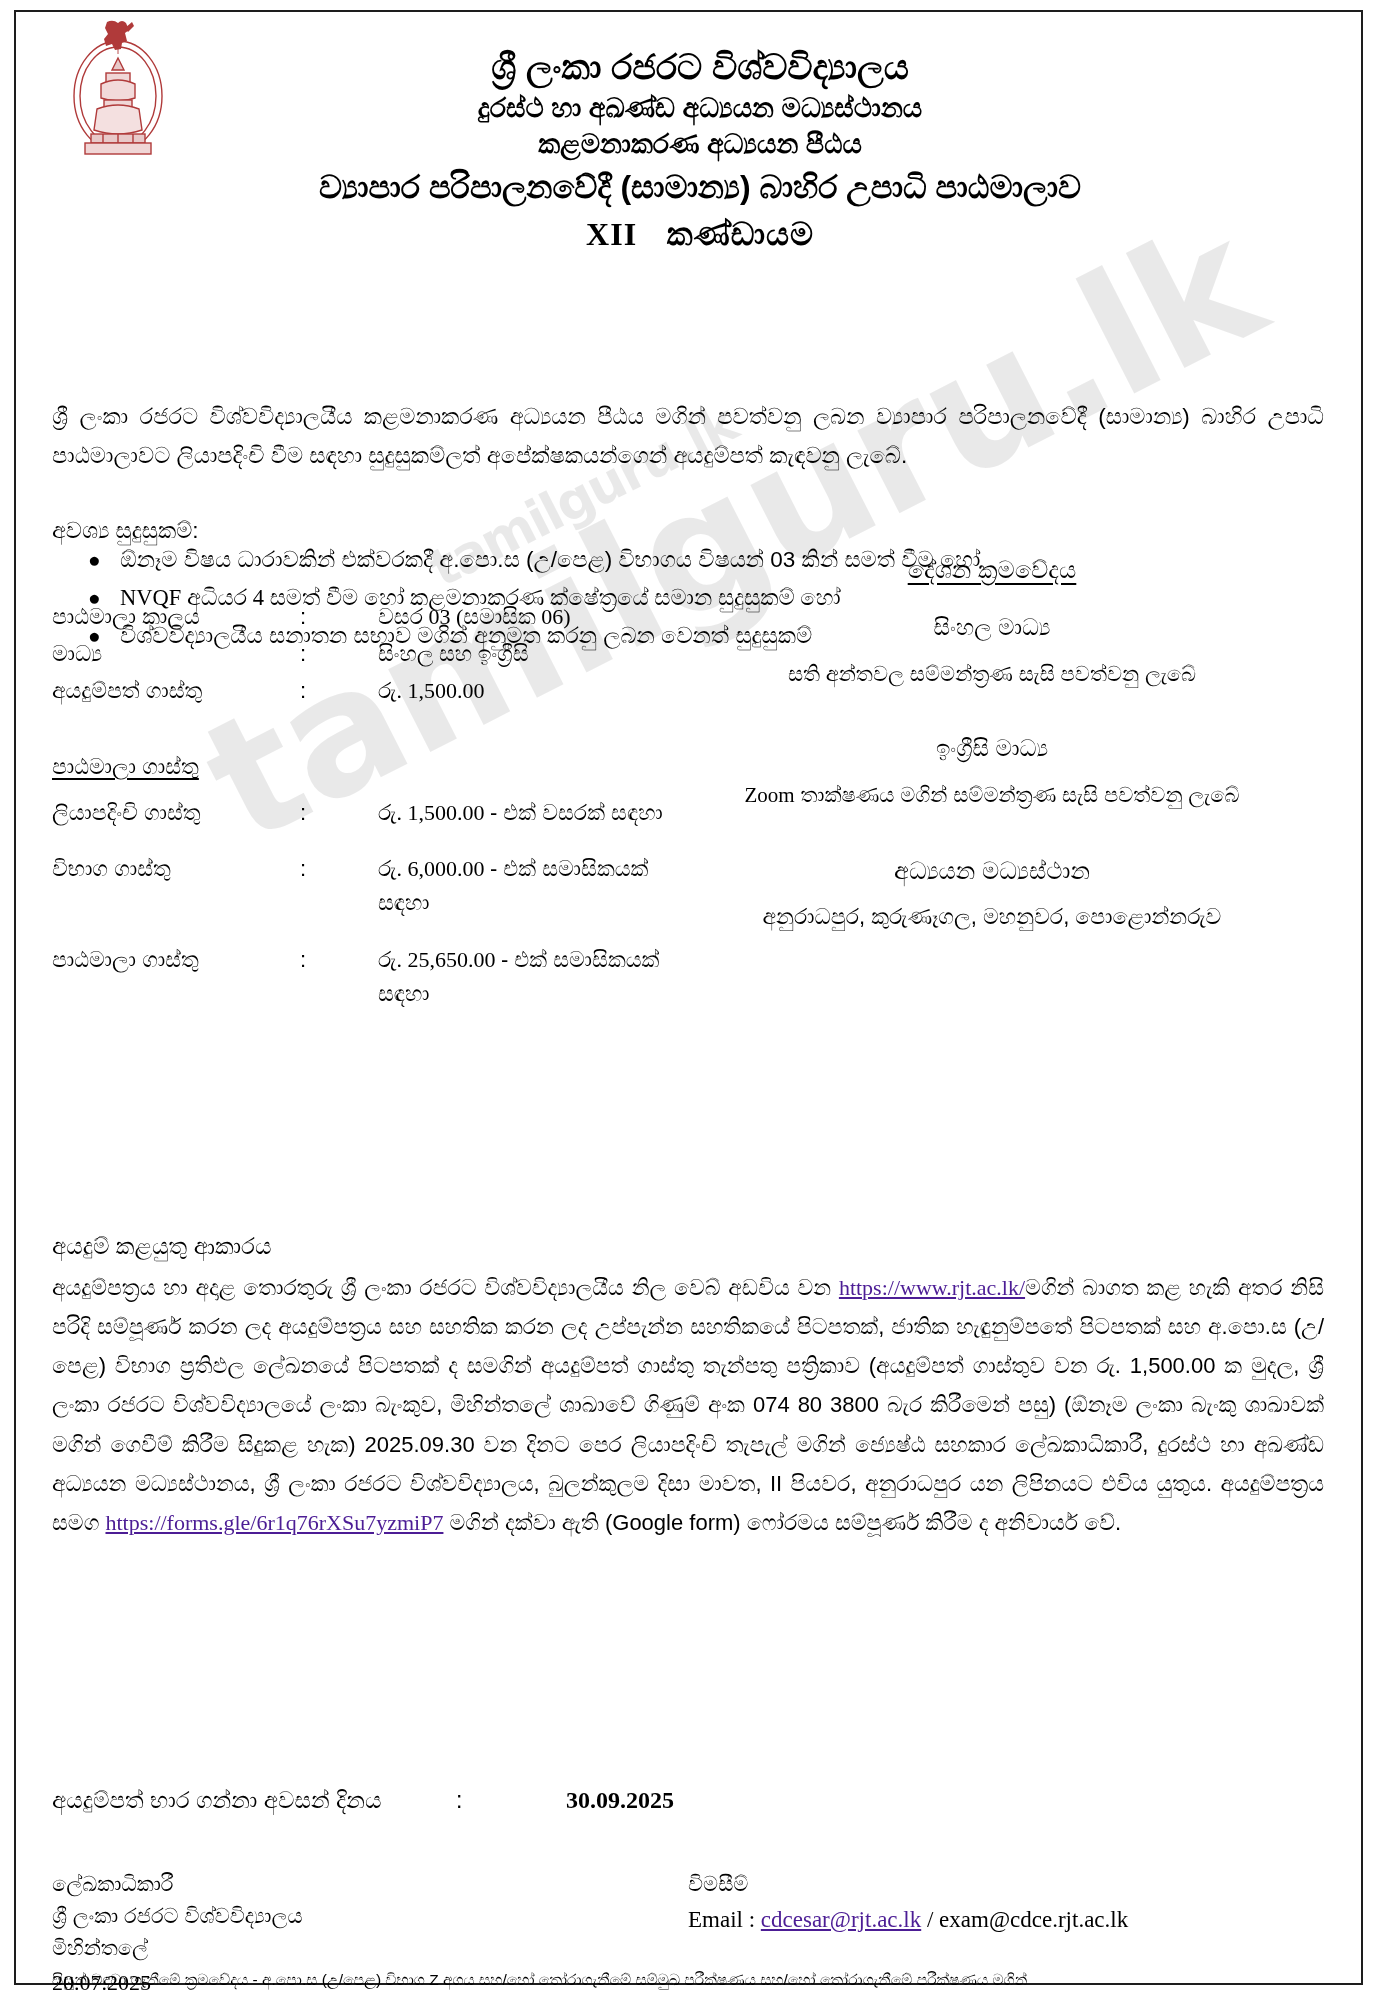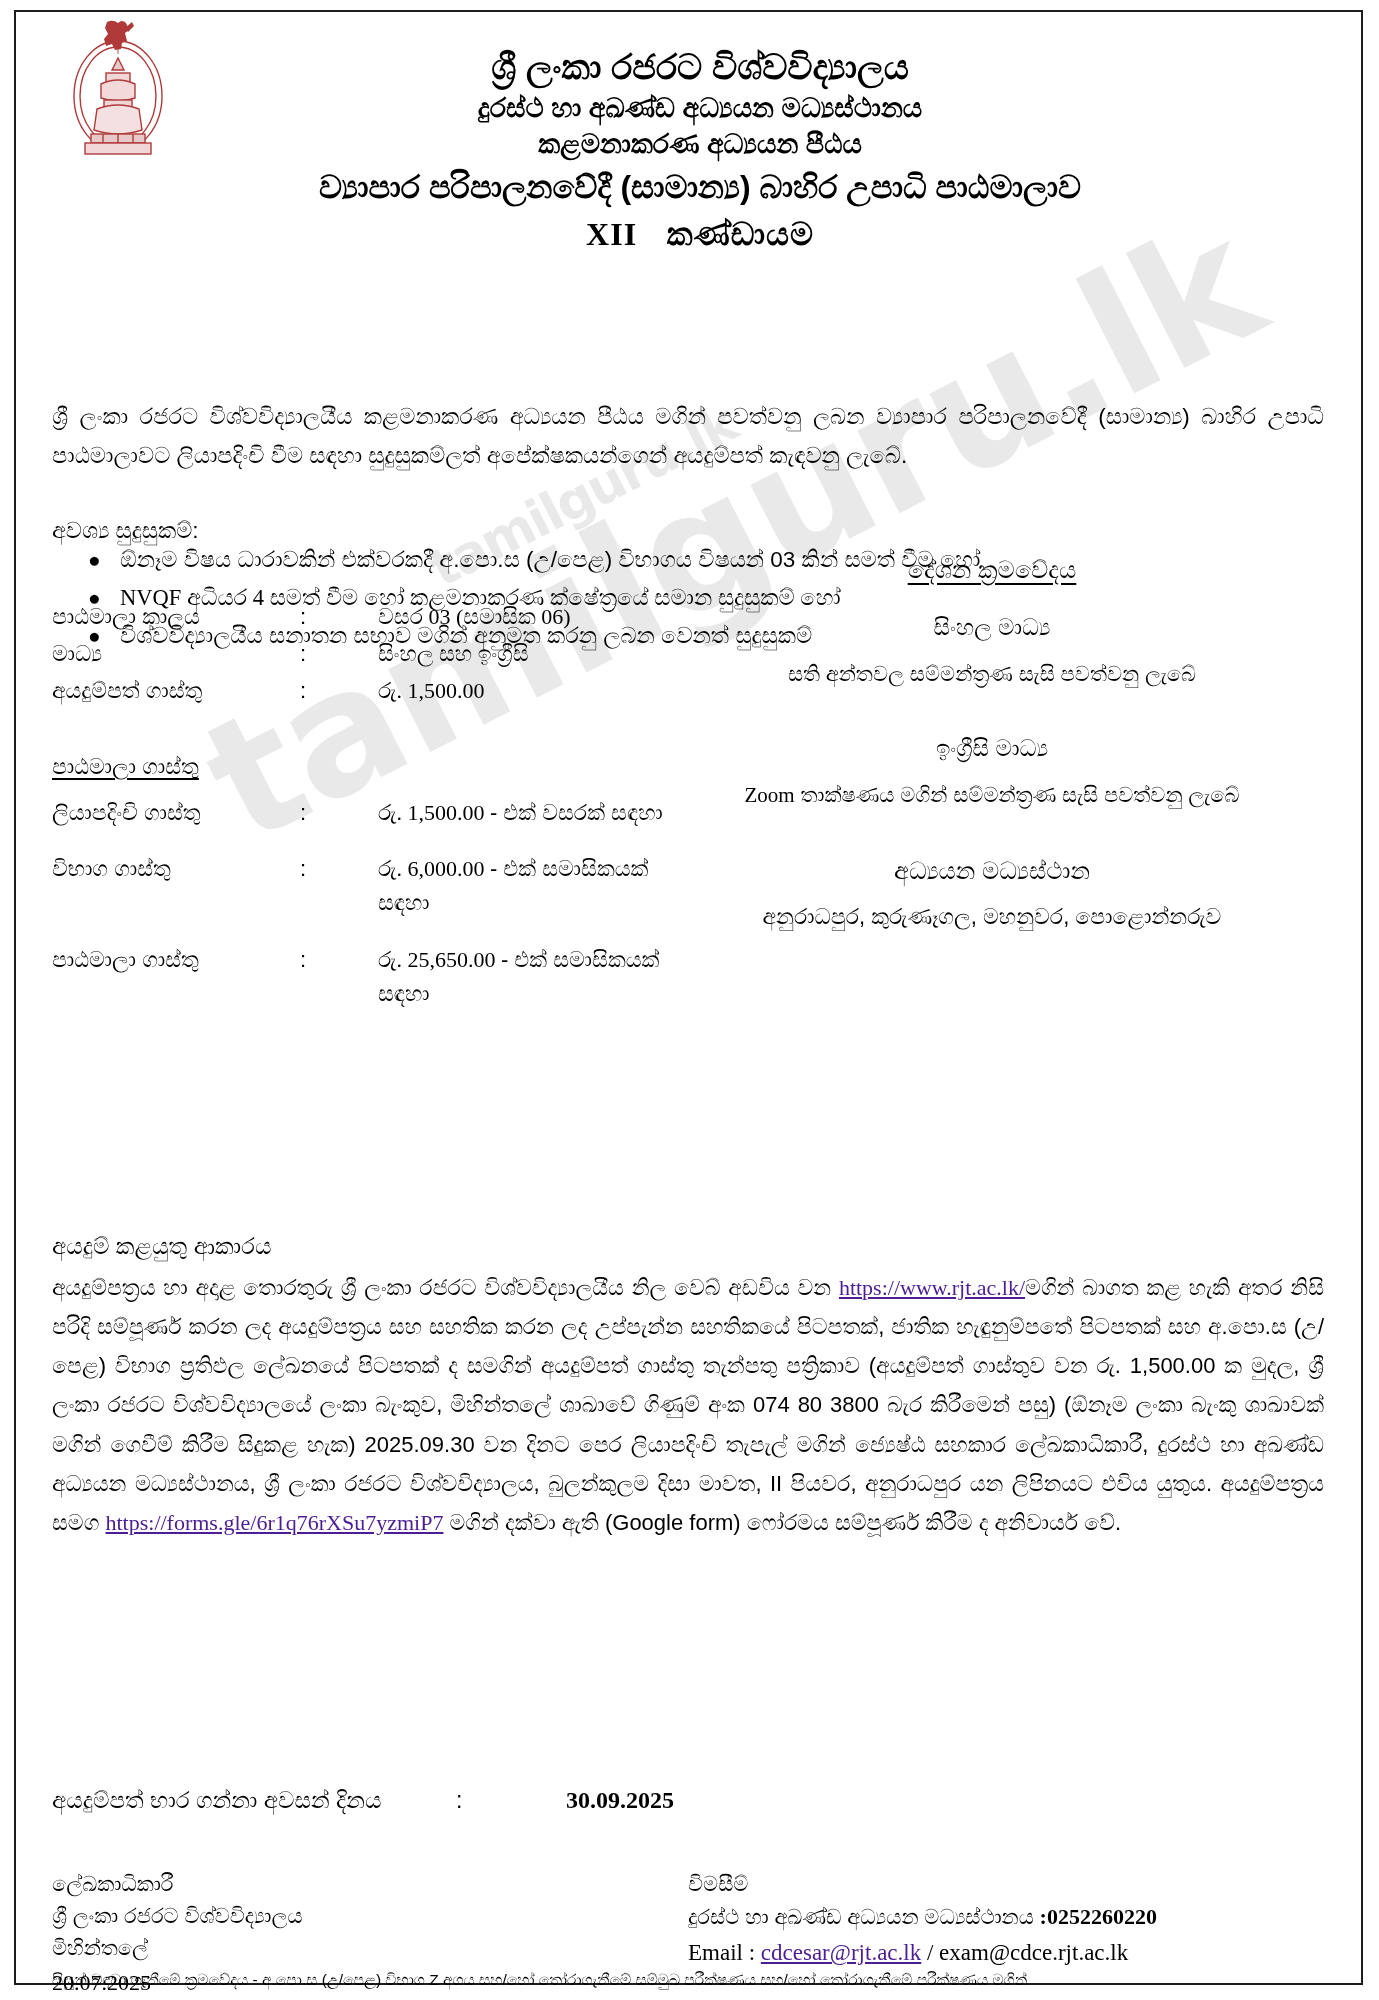--- a/index.html
+++ b/index.html
@@ -403,21 +403,20 @@
 
     <div class="sig-left">
       <div>ලේඛකාධිකාරී</div>
       <div>ශ්‍රී ලංකා රජරට විශ්වවිද්‍යාලය</div>
       <div>මිහින්තලේ</div>
       <div class="date">20.07.2025</div>
     </div>
 
     <div class="sig-right">
       <div>විමසීම්</div>
-      <div><span>දුරස්ථ හා අඛණ්ඩ අධ්‍යයන මධ්‍යස්ථානය</span>&nbsp;<span class="phone">:</span><span class="phone">0252260220</span></div>
       <div class="email-row">
         <span class="lbl">Email</span>
         <span>:</span>
         <a class="link" href="#">cdcesar@rjt.ac.lk</a>
         <span>/</span>
         <span>exam@cdce.rjt.ac.lk</span>
       </div>
     </div>
 
     <div class="footnote">සිසුන් බඳවා ගැනීමේ ක්‍රමවේදය - අ.පො.ස (උ/පෙළ) විභාග Z අගය සහ/හෝ තෝරාගැනීමේ සම්මුඛ පරීක්ෂණය සහ/හෝ තෝරාගැනීමේ පරීක්ෂණය මගින්</div>

